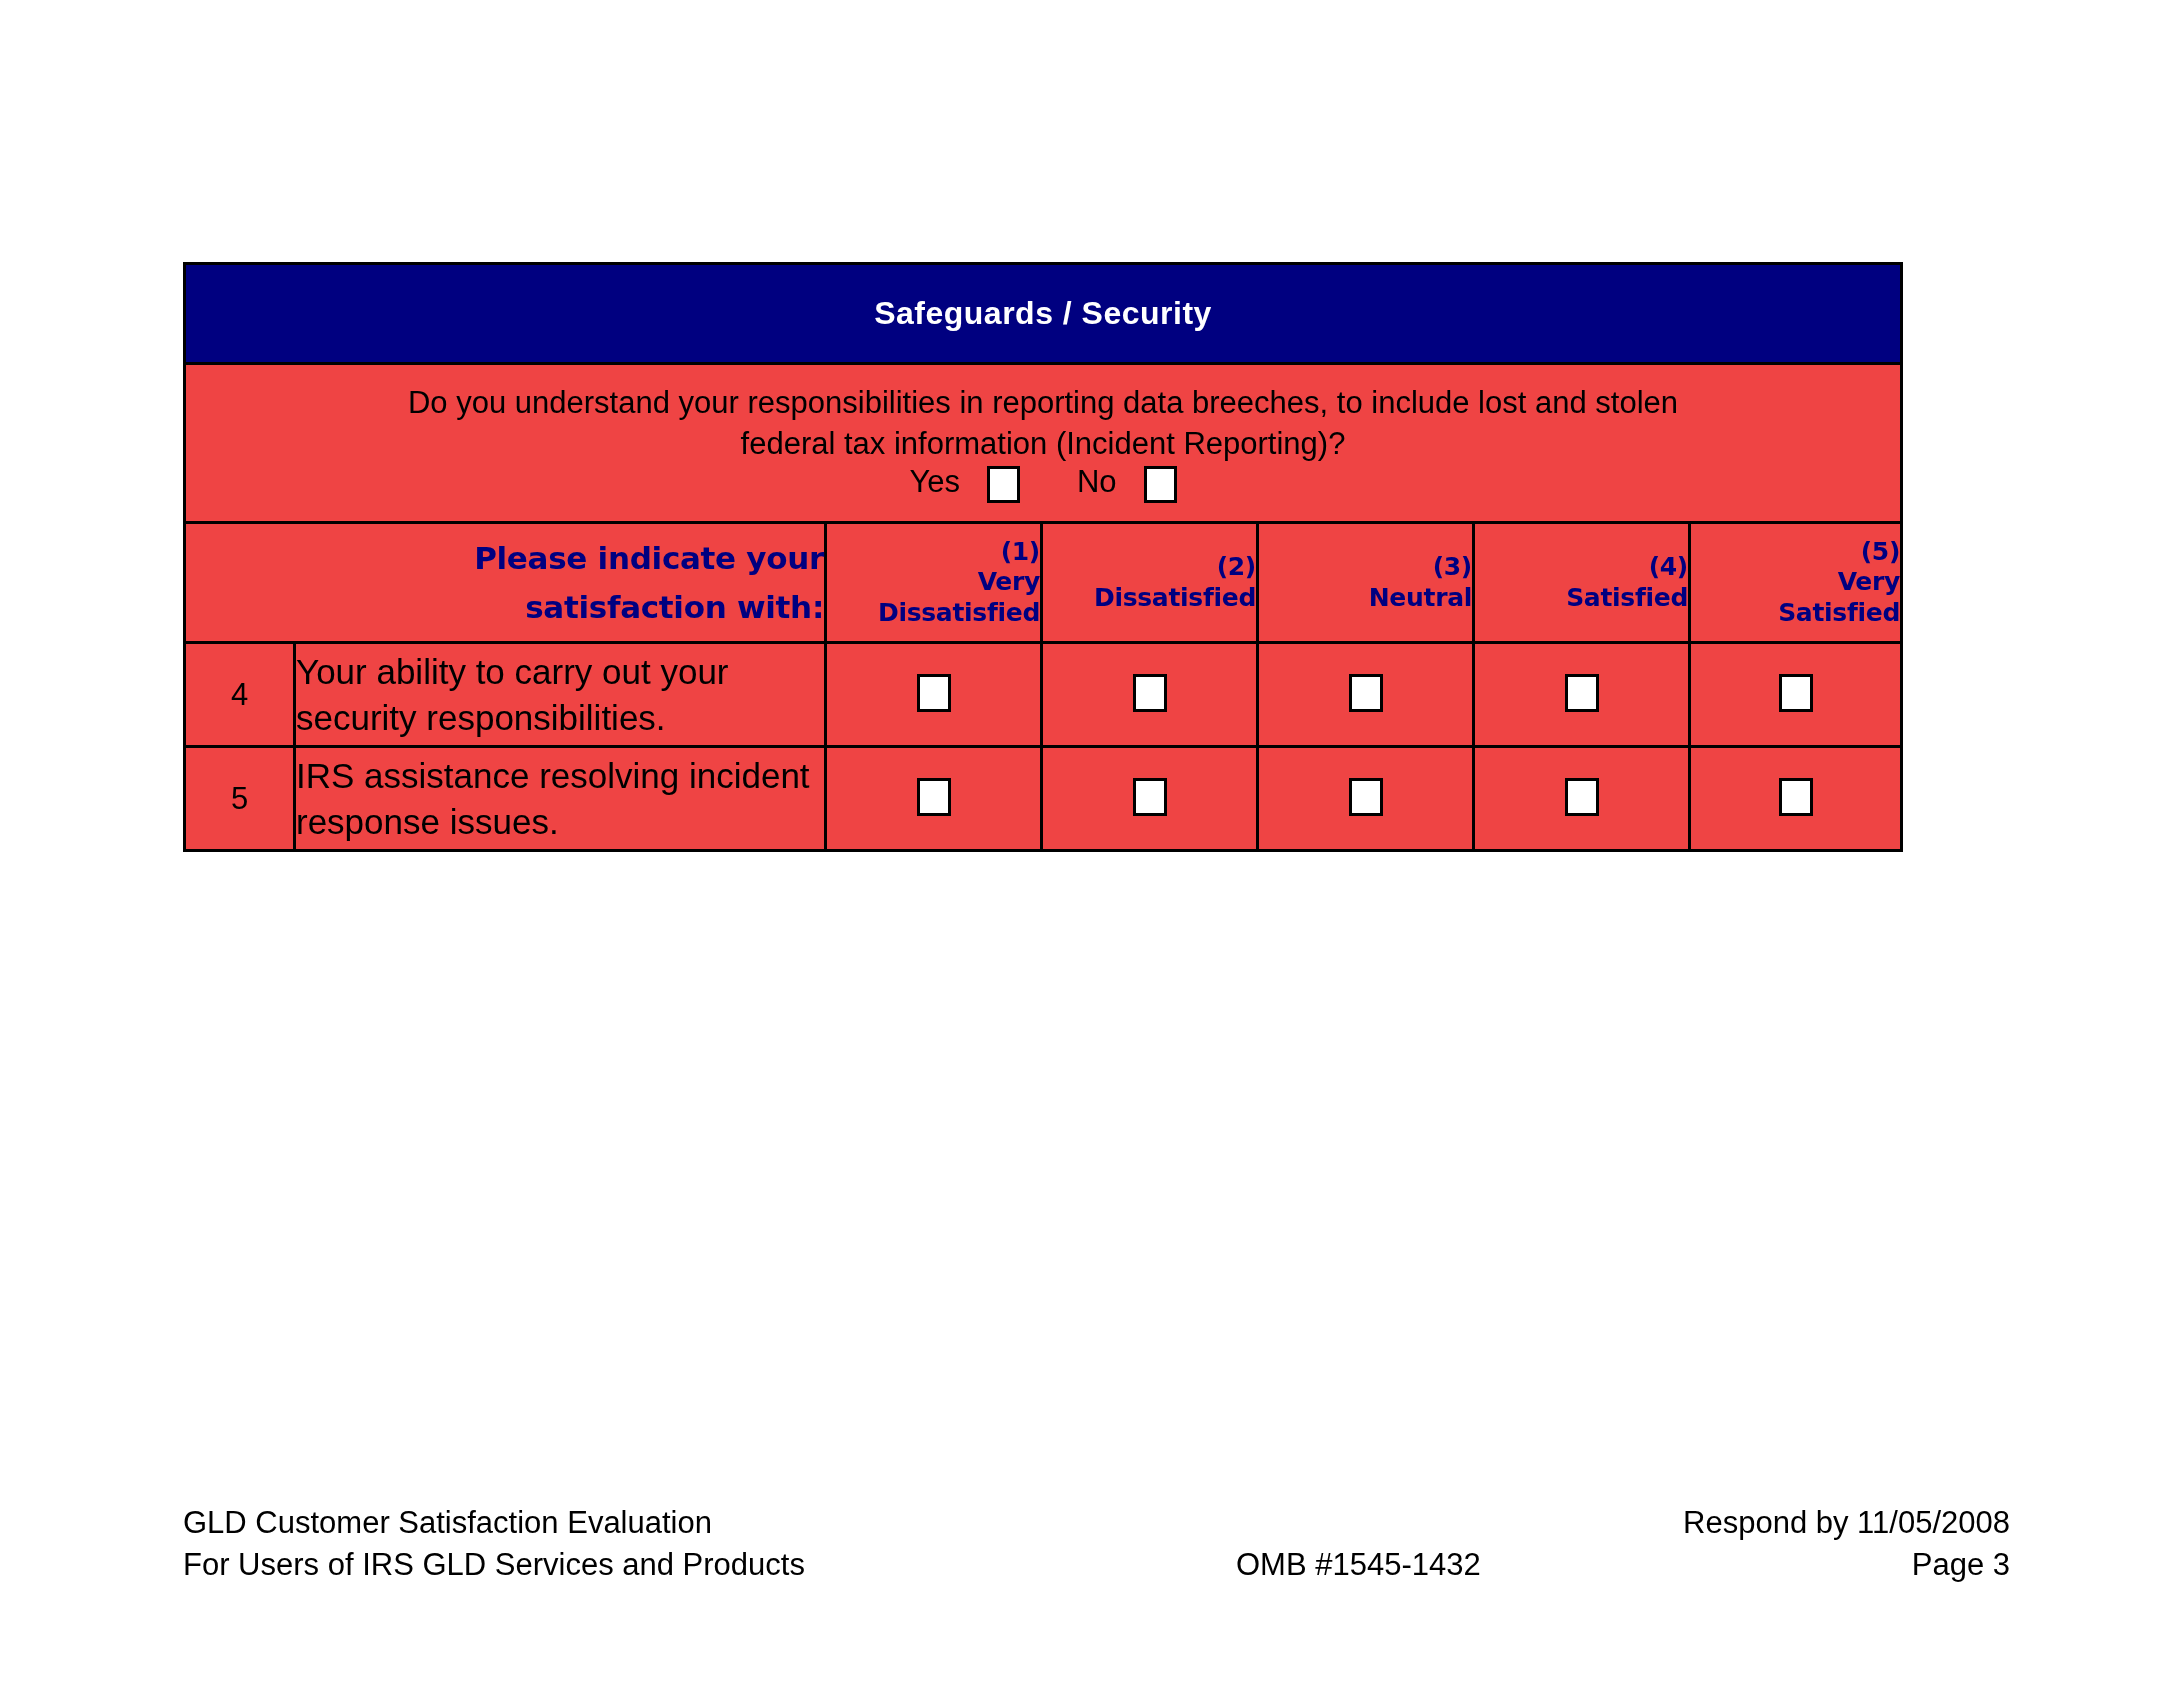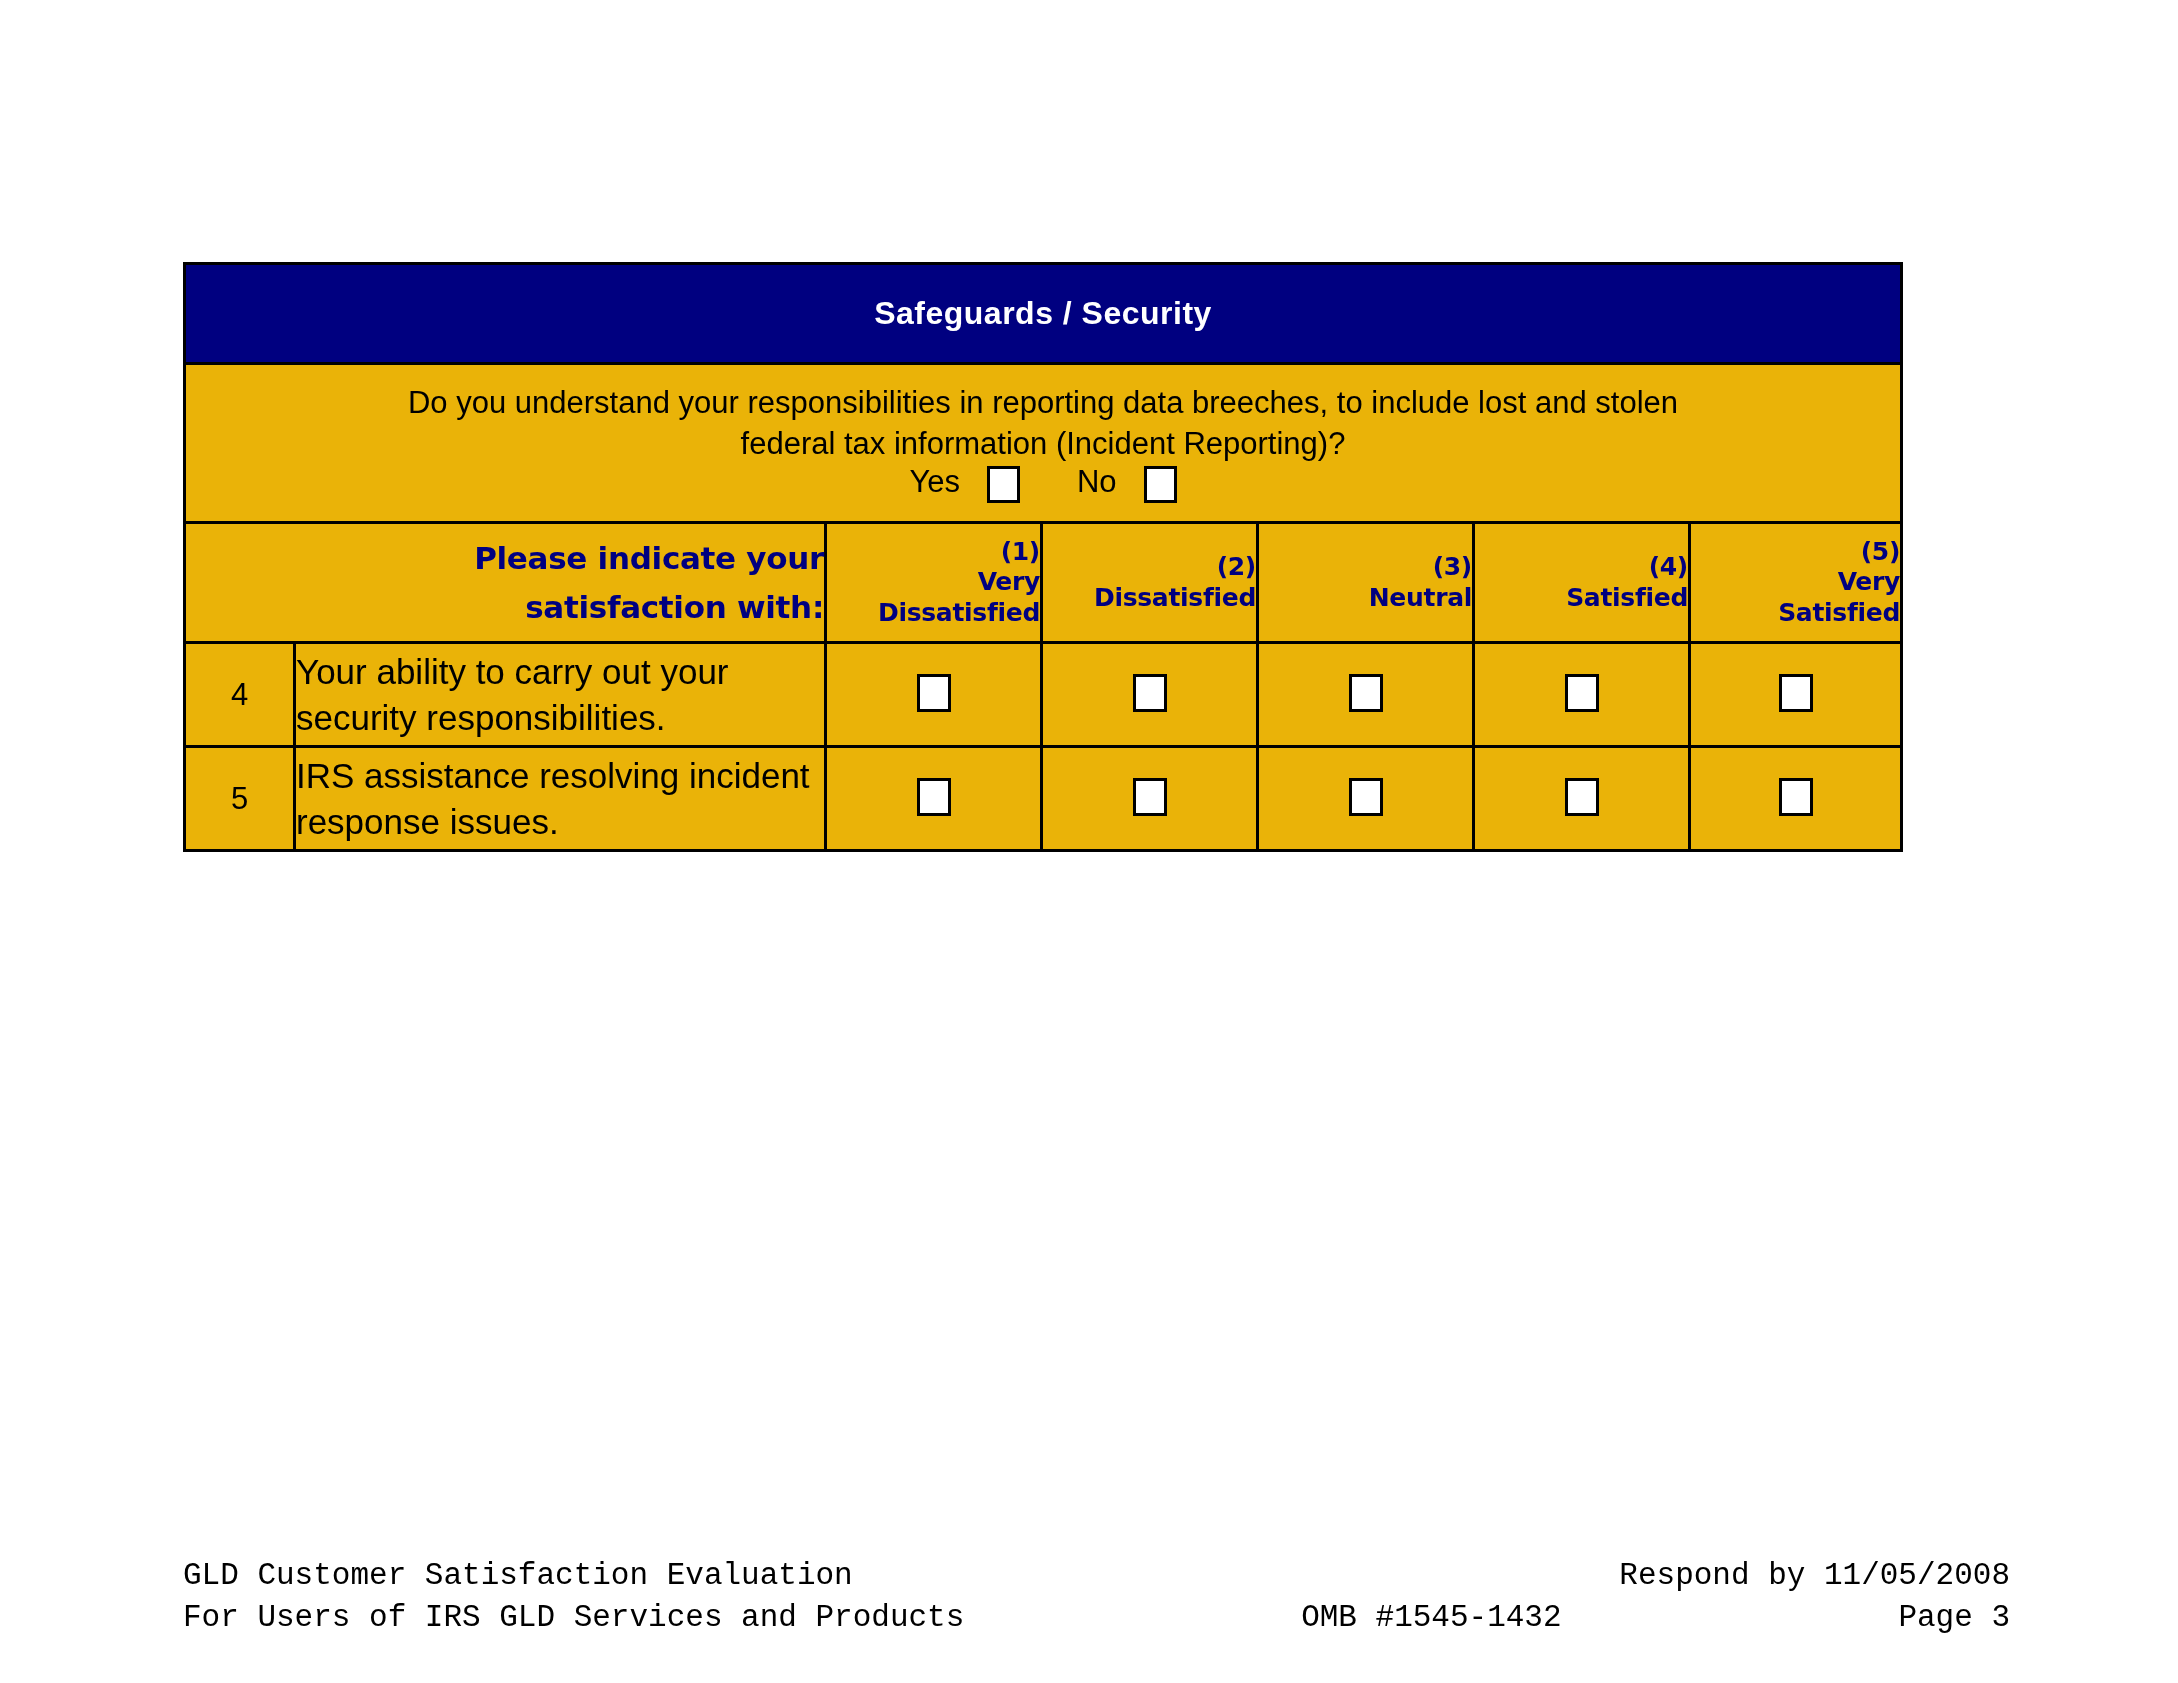--- a/index.html
+++ b/index.html
@@ -22,21 +22,21 @@
     left: 183px;
     top: 262px;
     width: 1716px;
     border-collapse: collapse;
     table-layout: fixed;
   }
   .survey-table td, .survey-table th {
     border: 3px solid #000000;
     padding: 0;
     vertical-align: middle;
-    background: #eab308;
+    background: #ef4444;
   }
 
   
   .section-banner {
     background: #000080 !important;
     color: #ffffff;
     text-align: center;
     height: 97px;
     font-size: 32px;
     font-weight: bold;
@@ -122,25 +122,24 @@
     height: 38px;
     border: 3px solid #000000;
     box-sizing: border-box;
     background: #ffffff;
   }
 
   
   .footer {
     position: absolute;
     left: 183px;
-    top: 1555px;
+    top: 1502px;
     width: 1827px;
     font-size: 31px;
     line-height: 1.34;
-    font-family: Liberation Mono, monospace;
   }
   .footer-line {
     display: flex;
     justify-content: space-between;
     align-items: baseline;
     width: 100%;
   }
   .footer-left { text-align: left; white-space: nowrap; }
   .footer-mid  { text-align: center; white-space: nowrap; }
   .footer-right{ text-align: right; white-space: nowrap; }

